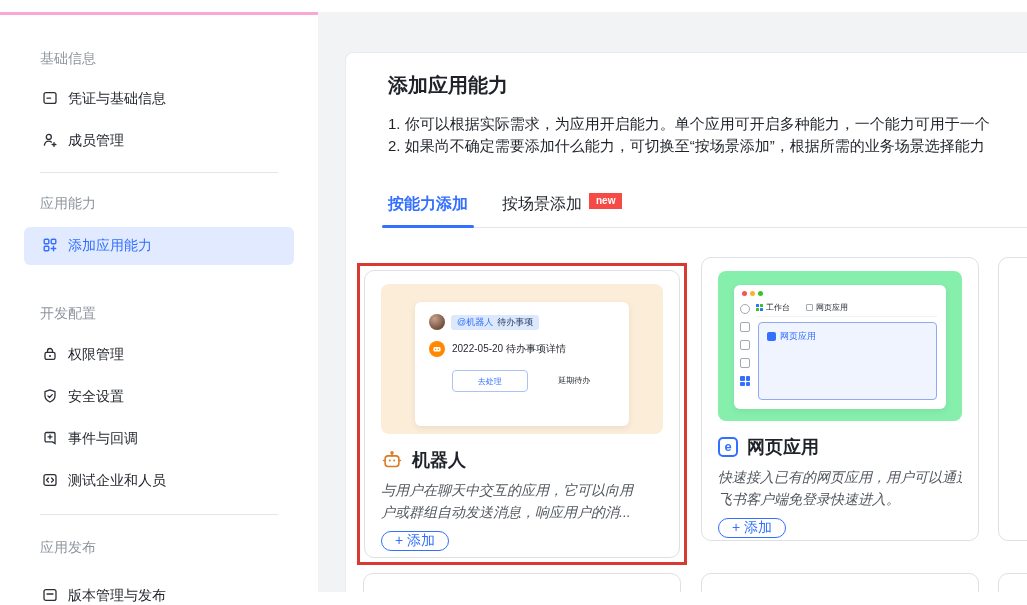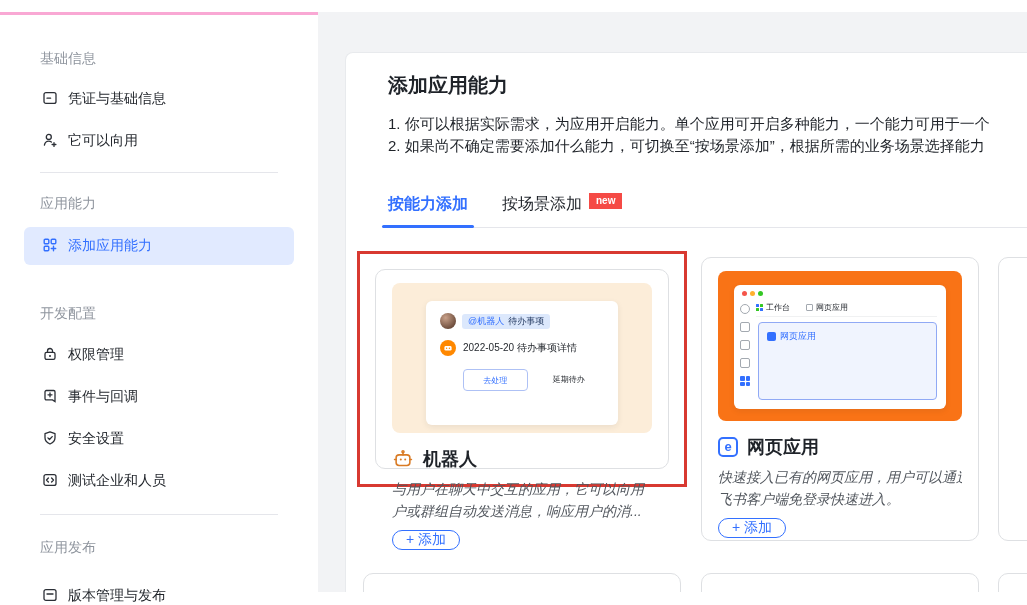--- a/index.html
+++ b/index.html
@@ -48,37 +48,37 @@
   .tab.active::after{
     content:"";position:absolute;left:-6px;right:-6px;bottom:-13px;height:3px;
     border-radius:2px;background:#3370ff;
   }
   .badge-new{
     background:#f54a45;color:#fff;font-size:10px;line-height:14px;font-weight:700;
     padding:1px 7px;border-radius:0;margin-left:7px;position:relative;top:-3px;
   }
   
   .annotation{
-    position:absolute;left:11px;top:198px;width:330px;height:236px;
-    border:3px solid #d83931;box-sizing:border-box;padding:15px;
+    position:absolute;left:11px;top:210px;width:330px;height:302px;
+    border:3px solid #d83931;box-sizing:border-box;padding:4px;
   }
   .card{
     background:#fff;border:1px solid #dee0e3;border-radius:10px;box-sizing:border-box;
     display:flex;flex-direction:column;padding:13px 16px;cursor:pointer;
   }
   .card-robot{width:100%;height:100%;}
   .card-web{position:absolute;left:355px;top:204px;width:278px;height:284px;}
   .card-stub-right{position:absolute;left:652px;top:204px;width:340px;height:284px;}
   .card-stub{position:absolute;height:70px;top:520px;}
   .stub-a{left:17px;width:318px;}
   .stub-b{left:355px;width:278px;}
   .stub-c{left:652px;width:340px;}
   .preview{height:150px;border-radius:8px;position:relative;overflow:hidden;flex:0 0 auto;}
   .preview.peach{background:#fcedd9;}
-  .preview.lav{background:#f97316;}
+  .preview.lav{background:#86efac;}
   .card-title-row{display:flex;align-items:center;gap:9px;margin-top:13px;font-size:18px;font-weight:700;line-height:26px;}
   .card-desc{margin-top:6px;font-size:14px;color:#51565d;font-style:italic;}
   .card-desc div{line-height:22px;white-space:nowrap;overflow:hidden;}
   .add-btn{
     margin-top:8px;align-self:flex-start;border:1px solid #3370ff;background:#fff;color:#3370ff;
     border-radius:15px;height:26px;padding:0 13px;font-size:14px;display:flex;align-items:center;cursor:pointer;
     font-family:inherit;
   }
   
   .chat-card{
@@ -145,21 +145,21 @@
   </div>
 
   <div class="side-item">
     <span>
       <svg width="16" height="16" viewBox="0 0 16 16" fill="none" stroke="currentColor" stroke-width="1.3" stroke-linecap="round">
         <circle cx="6.8" cy="4.9" r="2.5"></circle>
           <path d="M2.4 13.2c.5-2.6 2.2-4 4.4-4 1 0 1.9.3 2.6.8"></path>
         <path d="M12 10.6v3.8M10.1 12.5h3.8"></path>
       </svg>
     </span>
-    <span>它可以向用</span>
+    <span>成员管理</span>
   </div>
 
   <div class="side-divider"></div>
 
   <div class="side-label lbl2">应用能力</div>
 
   <div class="side-item active">
     <span>
       <svg width="16" height="16" viewBox="0 0 16 16" fill="none" stroke="currentColor" stroke-width="1.4" stroke-linecap="round">
         <rect x="2.2" y="2.2" width="4.6" height="4.6" rx="1"></rect>
@@ -179,36 +179,36 @@
         <rect x="3" y="6.4" width="10" height="7" rx="1.6"></rect>
           <path d="M5.5 6.4V5a2.5 2.5 0 0 1 5 0v1.4"></path>
         <circle cx="8" cy="9.9" r="1" fill="currentColor" stroke="none"></circle>
       </svg>
     </span>
     <span>权限管理</span>
   </div>
 
   <div class="side-item">
     <span>
-      <svg width="16" height="16" viewBox="0 0 16 16" fill="none" stroke="currentColor" stroke-width="1.3" stroke-linecap="round">
-        <path d="M3 3.8c0-.7.6-1.3 1.3-1.3h7.4c.7 0 1.3.6 1.3 1.3v9.7l-2.5-1.6H4.3c-.7 0-1.3-.6-1.3-1.3z"></path>
-        <path d="M8 4.8v4M6 6.8h4"></path>
-      </svg>
-    </span>
-    <span>事件与回调</span>
-  </div>
-
-  <div class="side-item">
-    <span>
       <svg width="16" height="16" viewBox="0 0 16 16" fill="none" stroke="currentColor" stroke-width="1.3" stroke-linecap="round" stroke-linejoin="round">
         <path d="M8 1.8l5 1.8v4.2c0 3-2 5-5 6.2-3-1.2-5-3.2-5-6.2V3.6z"></path>
         <path d="M5.9 7.9l1.6 1.6 2.7-2.9"></path>
       </svg>
     </span>
     <span>安全设置</span>
+  </div>
+
+  <div class="side-item">
+    <span>
+      <svg width="16" height="16" viewBox="0 0 16 16" fill="none" stroke="currentColor" stroke-width="1.3" stroke-linecap="round">
+        <path d="M3 3.8c0-.7.6-1.3 1.3-1.3h7.4c.7 0 1.3.6 1.3 1.3v9.7l-2.5-1.6H4.3c-.7 0-1.3-.6-1.3-1.3z"></path>
+        <path d="M8 4.8v4M6 6.8h4"></path>
+      </svg>
+    </span>
+    <span>事件与回调</span>
   </div>
 
   <div class="side-item">
     <span>
       <svg width="16" height="16" viewBox="0 0 16 16" fill="none" stroke="currentColor" stroke-width="1.3" stroke-linecap="round" stroke-linejoin="round">
         <rect x="2" y="2.6" width="12" height="10.8" rx="2"></rect>
         <path d="M6.4 6L4.5 8l1.9 2M9.6 6l1.9 2-1.9 2"></path>
       </svg>
     </span>
     <span>测试企业和人员</span>

